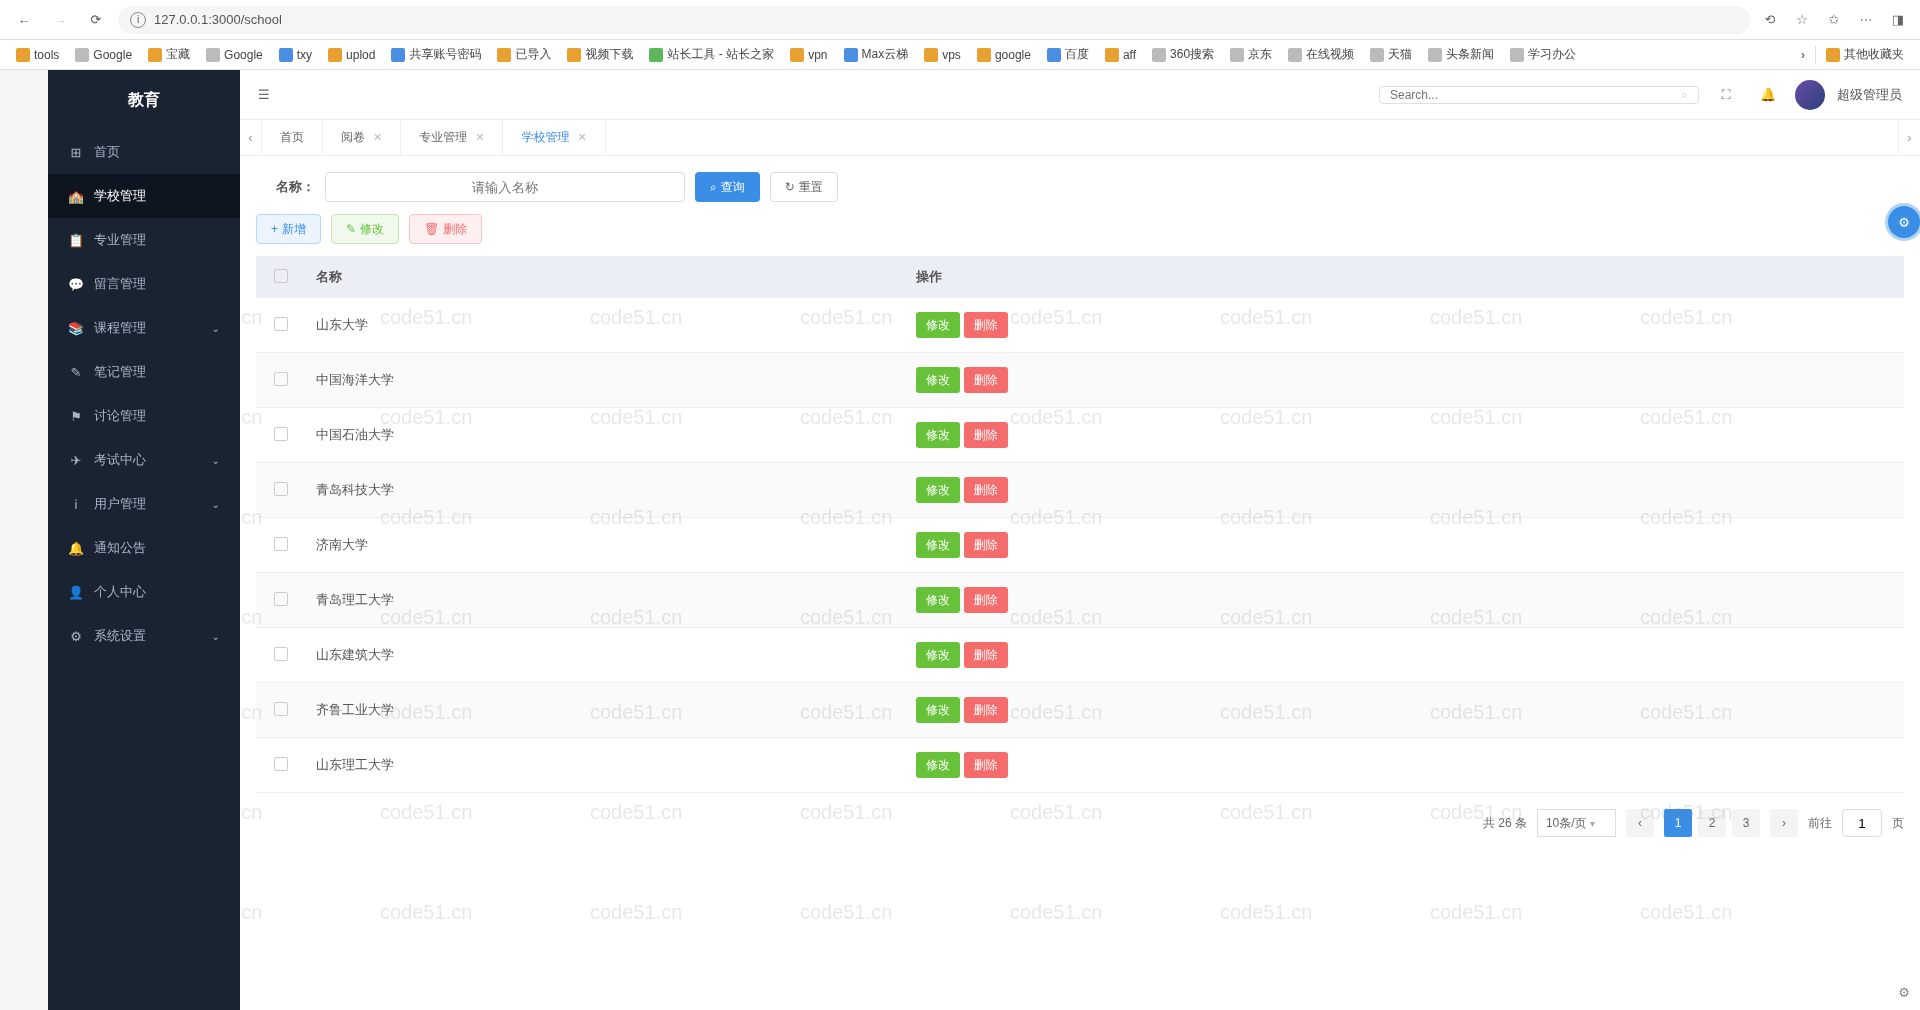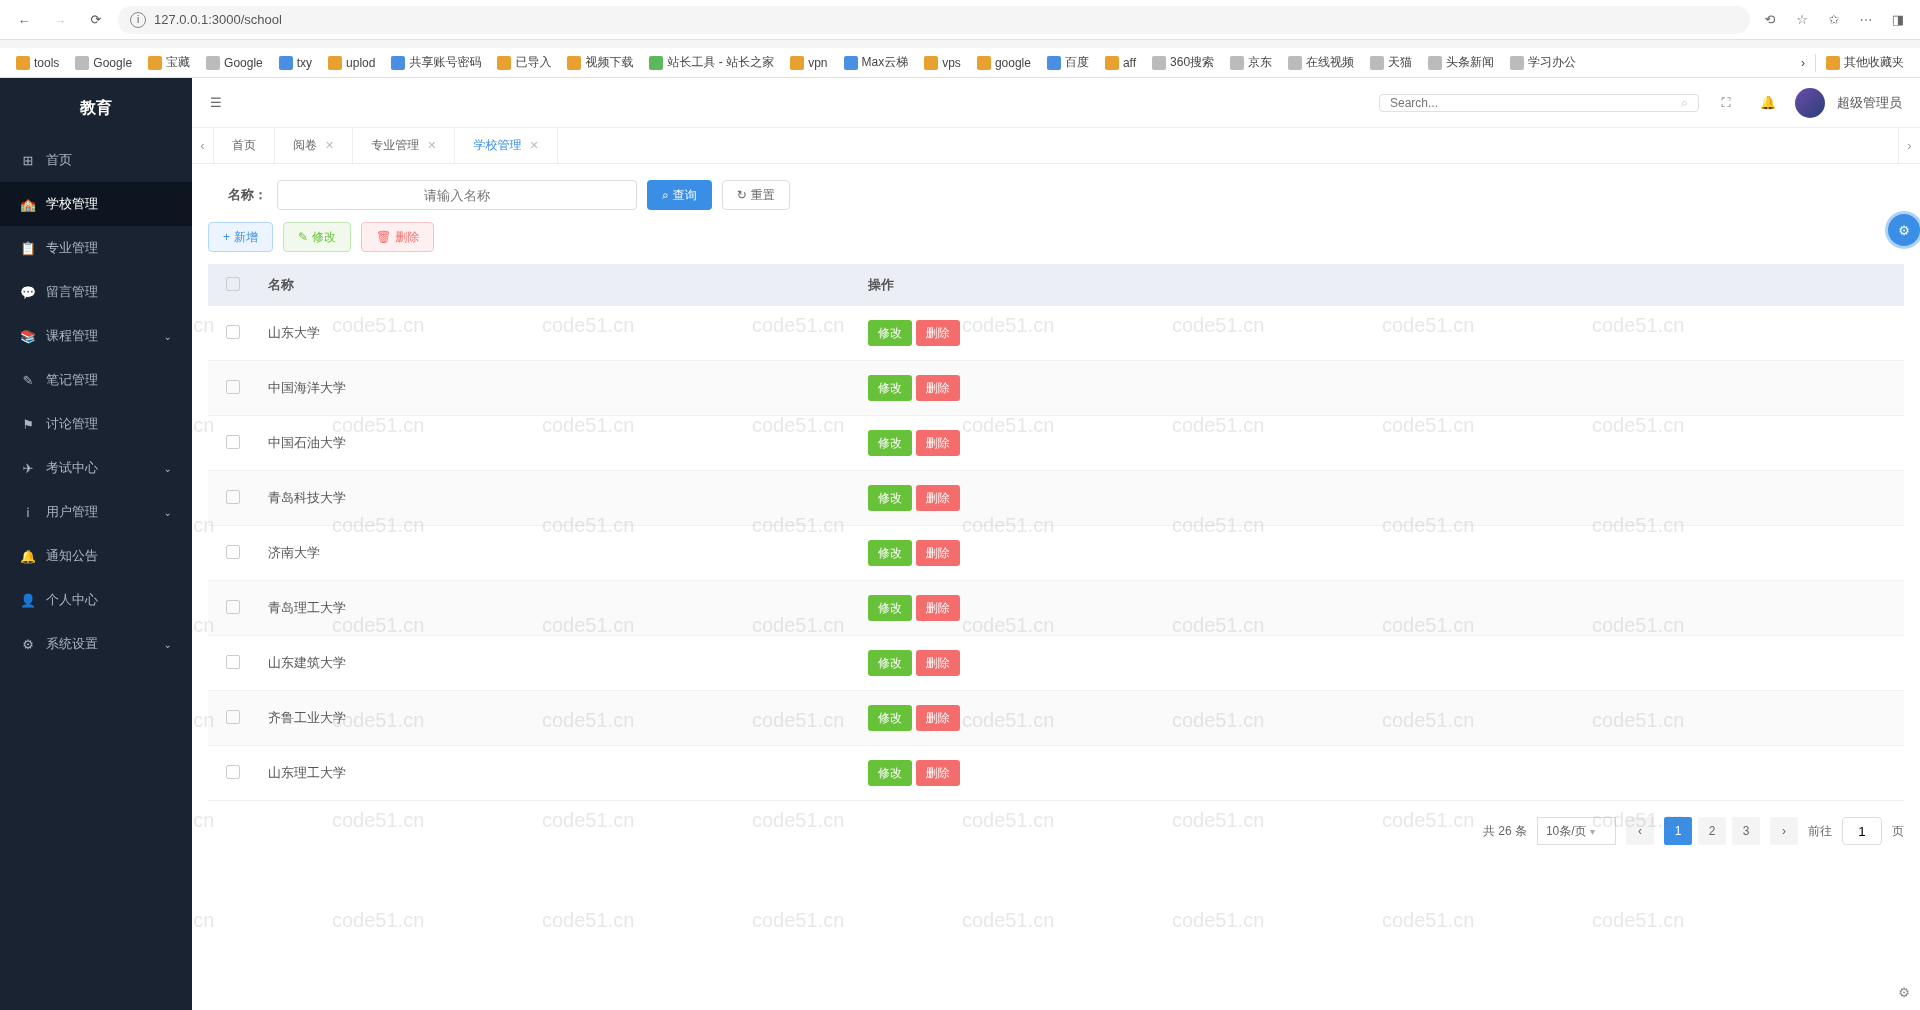--- a/index.html
+++ b/index.html
@@ -7,30 +7,30 @@
 
 
 .browser-toolbar { height: 40px; background: #fff; border-bottom: 1px solid #e0e0e0; display: flex; align-items: center; padding: 0 10px; gap: 8px; }
 .browser-nav-btn { width: 28px; height: 28px; display: flex; align-items: center; justify-content: center; cursor: pointer; border-radius: 4px; color: #555; }
 .address-bar { flex: 1; height: 28px; background: #f5f5f5; border-radius: 14px; display: flex; align-items: center; padding: 0 12px; gap: 8px; color: #555; }
 .address-bar .info-icon { width: 16px; height: 16px; border: 1px solid #888; border-radius: 50%; display: flex; align-items: center; justify-content: center; font-size: 10px; }
 .browser-right { display: flex; gap: 8px; align-items: center; }
 .browser-icon { width: 24px; height: 24px; display: flex; align-items: center; justify-content: center; color: #666; cursor: pointer; }
 
 
-.bookmarks-bar { height: 30px; background: #fff; border-bottom: 1px solid #e0e0e0; display: flex; align-items: center; padding: 0 10px; gap: 4px; overflow: hidden; margin-top: 8px; }
+.bookmarks-bar { height: 30px; background: #fff; border-bottom: 1px solid #e0e0e0; display: flex; align-items: center; padding: 0 10px; gap: 4px; overflow: hidden; }
 .bookmark { display: flex; align-items: center; gap: 4px; padding: 3px 6px; border-radius: 4px; cursor: pointer; white-space: nowrap; color: #444; font-size: 12px; }
 .bm-icon { width: 14px; height: 14px; background: #e8a030; border-radius: 2px; }
 .bm-icon.blue { background: #4a90e2; }
 .bm-icon.gray { background: #bbb; }
 .bm-icon.green { background: #5cb85c; }
 .bookmarks-right { margin-left: auto; display: flex; gap: 4px; align-items: center; }
 
 
-.app { display: flex; height: calc(100vh - 70px); }
+.app { display: flex; height: calc(100vh - 70px); margin-left: 48px; }
 .sidebar { width: 192px; background: #1a2332; color: #aab4c5; flex-shrink: 0; }
 .sidebar-logo { height: 60px; display: flex; align-items: center; justify-content: center; font-size: 16px; color: #fff; font-weight: bold; }
 .sidebar-item { height: 44px; display: flex; align-items: center; padding: 0 20px; cursor: pointer; gap: 10px; }
 .sidebar-item.active { background: #0d1520; color: #fff; }
 .sidebar-item .chev { margin-left: auto; font-size: 10px; }
 .side-icon { width: 16px; height: 16px; display: flex; align-items: center; justify-content: center; }
 
 
 .main { flex: 1; display: flex; flex-direction: column; background: #fff; overflow: hidden; }
 .topbar { height: 50px; display: flex; align-items: center; padding: 0 18px; gap: 12px; border-bottom: 1px solid #eee; }

